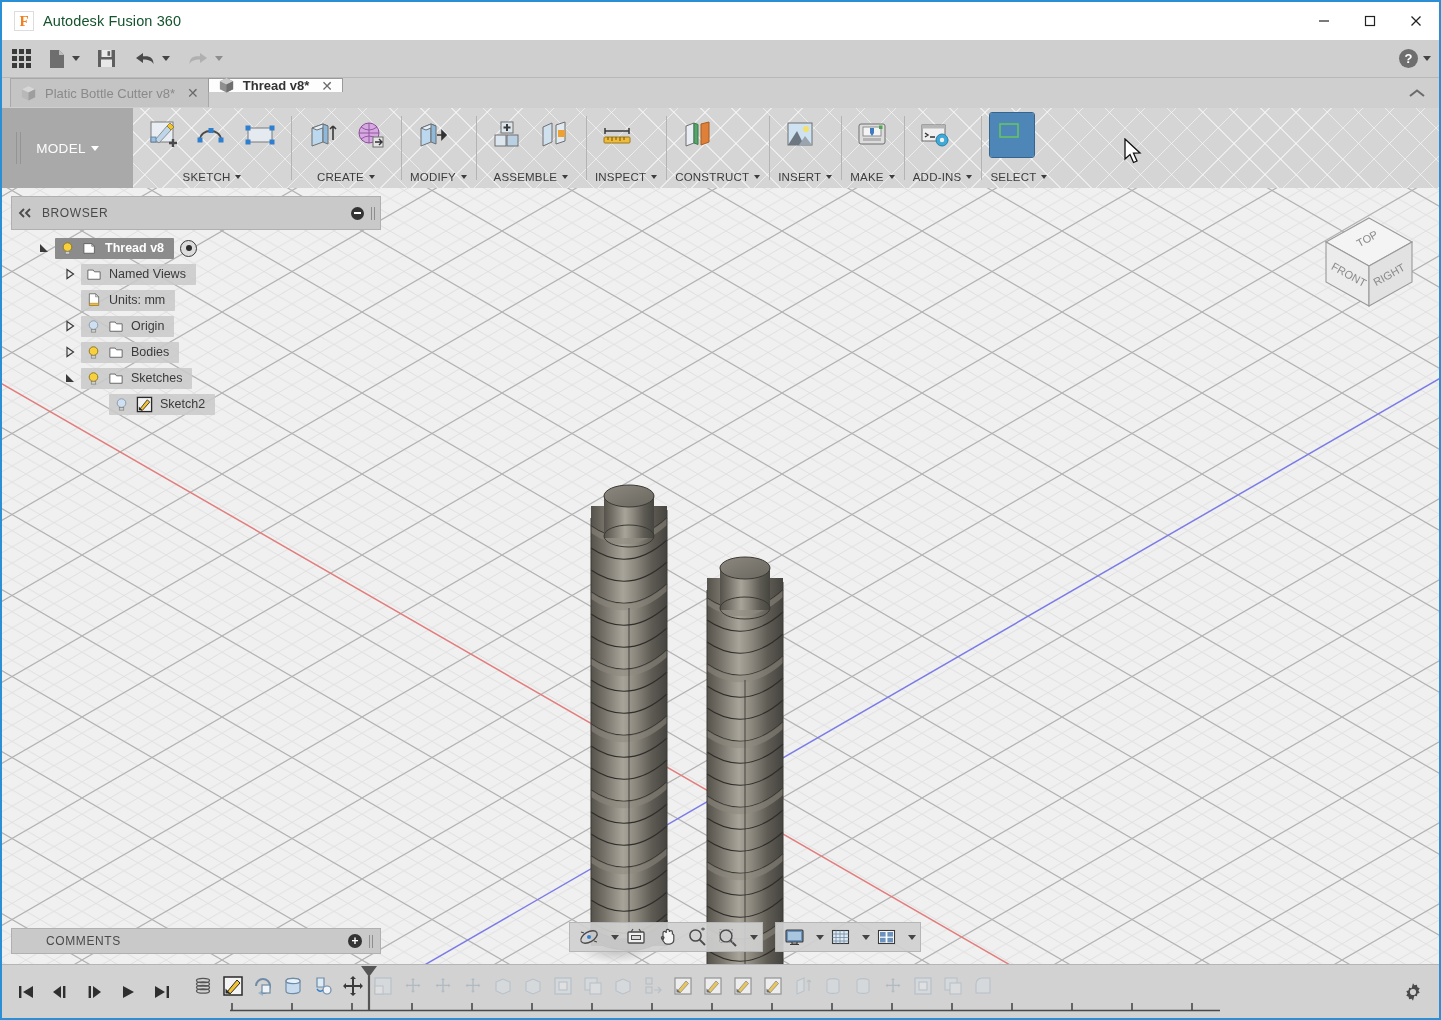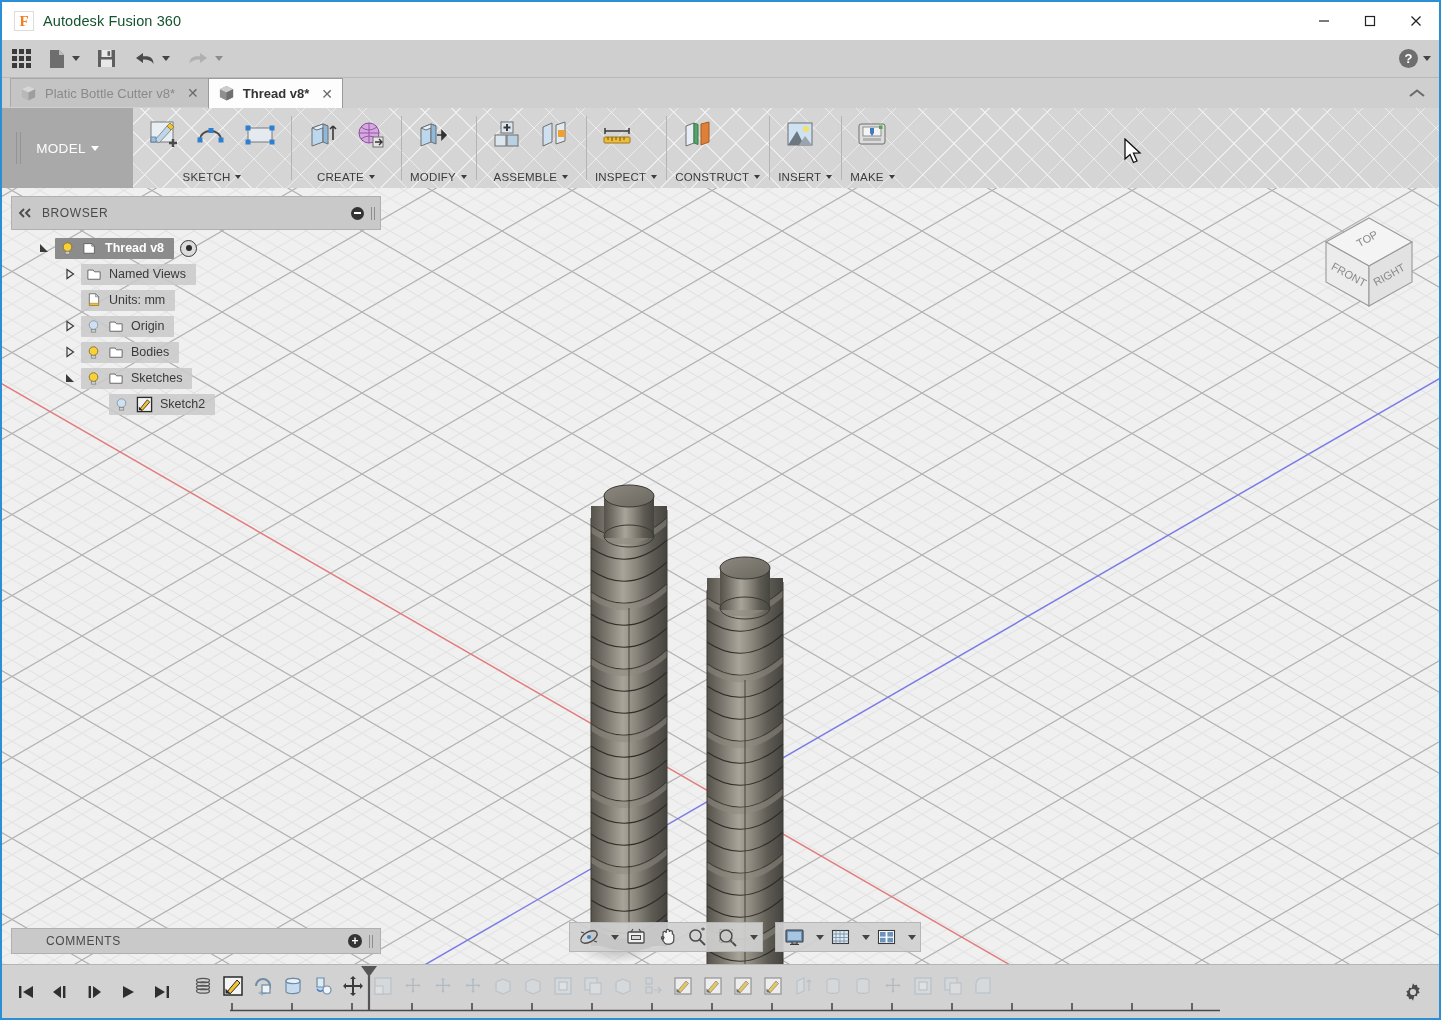--- a/index.html
+++ b/index.html
@@ -57,21 +57,21 @@
   .tabbar {
     position:absolute; left:0; top:76px; width:100%; height:30px;
     background:#cfcfcf; display:flex; align-items:flex-start;
   }
   .dtab {
     height:29px; display:flex; align-items:center; gap:8px;
     padding:0 9px 0 9px; border:1px solid #a8a8a8; border-bottom:none;
     background:#c4c4c4; margin-left:-1px;
   }
   .dtab:first-child { margin-left:8px; }
-  .dtab.active { background:#fdfdfd; border-color:#9a9a9a; height:30px; }
+  .dtab.active { background:#fdfdfd; border-color:#9a9a9a; height:14px; }
   .dtab .tname { font-size:13px; color:#8a8a8a; white-space:nowrap; }
   .dtab.active .tname { color:#333; font-weight:bold; }
   .tab-x { font-size:14px; color:#6a6a6a; line-height:1; padding-left:4px; }
   .cube-ico { width:17px; height:17px; flex:0 0 auto; }
   .tabbar-collapse {
     position:absolute; right:6px; bottom:2px; width:32px; height:26px;
     display:flex; align-items:center; justify-content:center;
   }
 
   
@@ -444,21 +444,51 @@
             <rect x="8" y="20" width="18" height="3" fill="#b4b4b4"></rect>
           </svg>
         </div>
       </div>
       <div class="panel-label">
         <span>MAKE</span>
         <span class="caret"></span>
       </div>
     </div>
 
-
+    <div class="panel">
+      <div class="panel-btns">
+        <div class="pbtn">
+          <svg width="34" height="34" viewBox="0 0 34 34">
+            <rect x="4" y="7" width="23" height="16" fill="#f0f0f0" stroke="#6f6f6f"></rect>
+            <rect x="4" y="7" width="23" height="3.5" fill="#b6b6b6"></rect>
+            <path d="M7 15 l3 2 l-3 2 M12 19 h5" stroke="#333" fill="none" stroke-width="1.4"></path>
+            <circle cx="24" cy="22" r="6" fill="#3fa9d8" stroke="#2b7fa4"></circle>
+            <circle cx="24" cy="22" r="2.2" fill="#f0f0f0"></circle>
+          </svg>
+        </div>
+      </div>
+      <div class="panel-label">
+        <span>ADD-INS</span>
+        <span class="caret"></span>
+      </div>
+    </div>
+
+    <div class="panel">
+      <div class="panel-btns">
+        <div class="pbtn sel">
+          <svg width="34" height="34" viewBox="0 0 34 34">
+            <rect x="5" y="6" width="18" height="13" fill="none" stroke="#63c463" stroke-width="1.6"></rect>
+          </svg>
+        </div>
+      </div>
+      <div class="panel-label">
+        <span>SELECT</span>
+        <span class="caret"></span>
+      </div>
+    </div>
   </div>
 
   <svg class="cursor-arrow" width="20" height="28" viewBox="0 0 20 28">
     <path d="M2 1 L2 21 L7 16.5 L10.5 24.5 L14 23 L10.5 15.2 L17 15 Z" fill="#ffffff" stroke="#111" stroke-width="1.3"></path>
   </svg>
 
   <div class="canvas">
 
     <svg class="gridlayer" viewBox="0 0 1837 1176" preserveAspectRatio="none">
       <defs>

